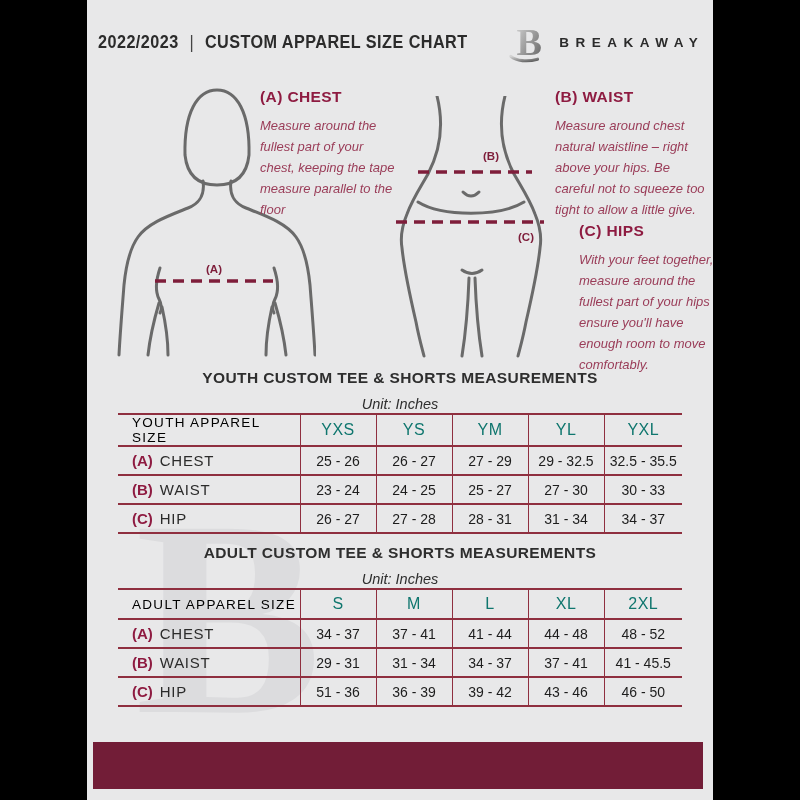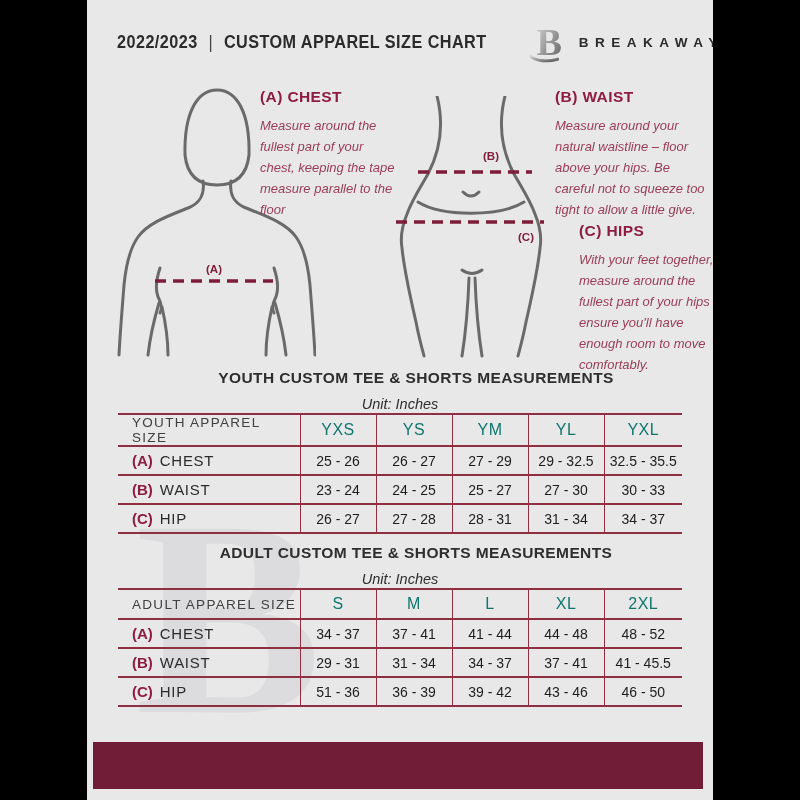--- a/index.html
+++ b/index.html
@@ -1,46 +1,46 @@
 <!DOCTYPE html>
 <html><head>
 <meta charset="utf-8">
 <style>
   html,body{margin:0;padding:0;}
   body{width:800px;height:800px;background:#000;font-family:"Liberation Sans",sans-serif;}
   .page{position:relative;width:626px;height:800px;margin:0 auto;background:#e8e8e9;overflow:hidden;}
 
   
-  .header{position:absolute;top:24px;left:30px;right:28px;height:36px;display:flex;align-items:center;justify-content:flex-start;z-index:3;}
+  .header{position:absolute;top:24px;left:30px;right:28px;height:36px;display:flex;align-items:center;justify-content:center;z-index:3;}
   .hdr-title{font-weight:bold;font-size:18px;color:#2b2b2b;letter-spacing:.5px;transform:scaleX(.9);transform-origin:left center;white-space:nowrap;}
   .hdr-title .sep{margin:0 12px;font-weight:normal;color:#444;}
   .brand{display:flex;align-items:center;gap:9px;}
   .brand-name{font-weight:bold;font-size:13.5px;letter-spacing:6.5px;color:#2b2b2b;white-space:nowrap;}
 
   
   .instr{position:absolute;z-index:2;}
   .instr h3{margin:0 0 9px 0;font-size:15.5px;font-weight:bold;color:#8e1b41;letter-spacing:.4px;}
   .instr p{margin:0;font-size:13px;line-height:21px;font-style:italic;color:#9a3c58;}
   .instr-a{left:173px;top:88px;width:140px;}
   .instr-b{left:468px;top:88px;width:150px;}
   .instr-c{left:468px;top:222px;width:150px;margin-left:24px;}
 
   .fig{position:absolute;z-index:1;}
   .fig-upper{left:23px;top:85px;}
   .fig-lower{left:303px;top:96px;}
 
   
-  .tbl-title{position:absolute;left:0;width:100%;text-align:center;font-weight:bold;font-size:15.5px;color:#2e2e2e;letter-spacing:.4px;z-index:2;padding-left:16px;}
+  .tbl-title{position:absolute;left:0;width:100%;text-align:center;font-weight:bold;font-size:15.5px;color:#2e2e2e;letter-spacing:.4px;z-index:2;}
   .tbl-unit{position:absolute;left:0;width:100%;text-align:center;font-style:italic;font-size:14.5px;color:#2e2e2e;z-index:2;margin-top:8px;}
   .size-table{position:absolute;left:31px;width:564px;border-collapse:collapse;table-layout:fixed;z-index:2;}
   .size-table th,.size-table td{border-top:2px solid #8f2f3f;border-bottom:2px solid #8f2f3f;border-left:1.5px solid #8f2f3f;border-right:1.5px solid #8f2f3f;text-align:center;padding:0;background:transparent;}
   .size-table th:first-child,.size-table td:first-child{border-left:none;text-align:left;padding-left:14px;}
   .size-table th:last-child,.size-table td:last-child{border-right:none;}
   .size-table thead th{height:28px;font-size:16px;font-weight:normal;color:#0f766e;letter-spacing:.5px;}
-  .size-table thead th:first-child{font-size:13.5px;font-weight:normal;color:#404040;letter-spacing:1.3px;}
+  .size-table thead th:first-child{font-size:13.5px;font-weight:normal;color:#000000;letter-spacing:1.3px;}
   .size-table tbody td{height:27px;font-size:14px;color:#1d1d1d;}
   .size-table tbody td:first-child{font-size:15px;}
   .size-table .key{color:#8e1b41;font-weight:bold;margin-right:7px;}
   .size-table .nm{color:#2b2b2b;letter-spacing:.7px;}
 
   
   .footer-bar{position:absolute;left:6px;right:10px;top:742px;height:47px;background:#721d37;z-index:4;}
   .watermark{position:absolute;left:48px;top:478px;z-index:0;font-family:"Liberation Serif",serif;font-weight:bold;font-size:280px;line-height:280px;color:#dcdcde;user-select:none;}
 </style>
 </head>
@@ -101,21 +101,21 @@
     <line x1="6" y1="126" x2="154" y2="126" stroke="#7e1d3a" stroke-width="3.4" stroke-dasharray="11 7"></line>
     <text x="136" y="145" text-anchor="middle" font-family="Liberation Sans, sans-serif" font-weight="bold" font-size="11.5" fill="#7e1d3a">(C)</text>
   </svg>
 
   <div class="instr instr-a">
     <h3><span>(A)</span> <span>CHEST</span></h3>
     <p>Measure around the fullest part of your chest, keeping the tape measure parallel to the floor</p>
   </div>
   <div class="instr instr-b">
     <h3><span>(B)</span> <span>WAIST</span></h3>
-    <p>Measure around your natural waistline – floor above your hips. Be careful not to squeeze too tight to allow a little give.</p>
+    <p>Measure around chest natural waistline – right above your hips. Be careful not to squeeze too tight to allow a little give.</p>
   </div>
   <div class="instr instr-c">
     <h3><span>(C)</span> <span>HIPS</span></h3>
     <p>With your feet together, measure around the fullest part of your hips to ensure you'll have enough room to move comfortably.</p>
   </div>
 
   <div class="tbl-title" style="top:369px">YOUTH CUSTOM TEE &amp; SHORTS MEASUREMENTS</div>
   <div class="tbl-unit" style="top:388px">Unit: Inches</div>
   <table class="size-table" style="top:413px">
     <colgroup>

